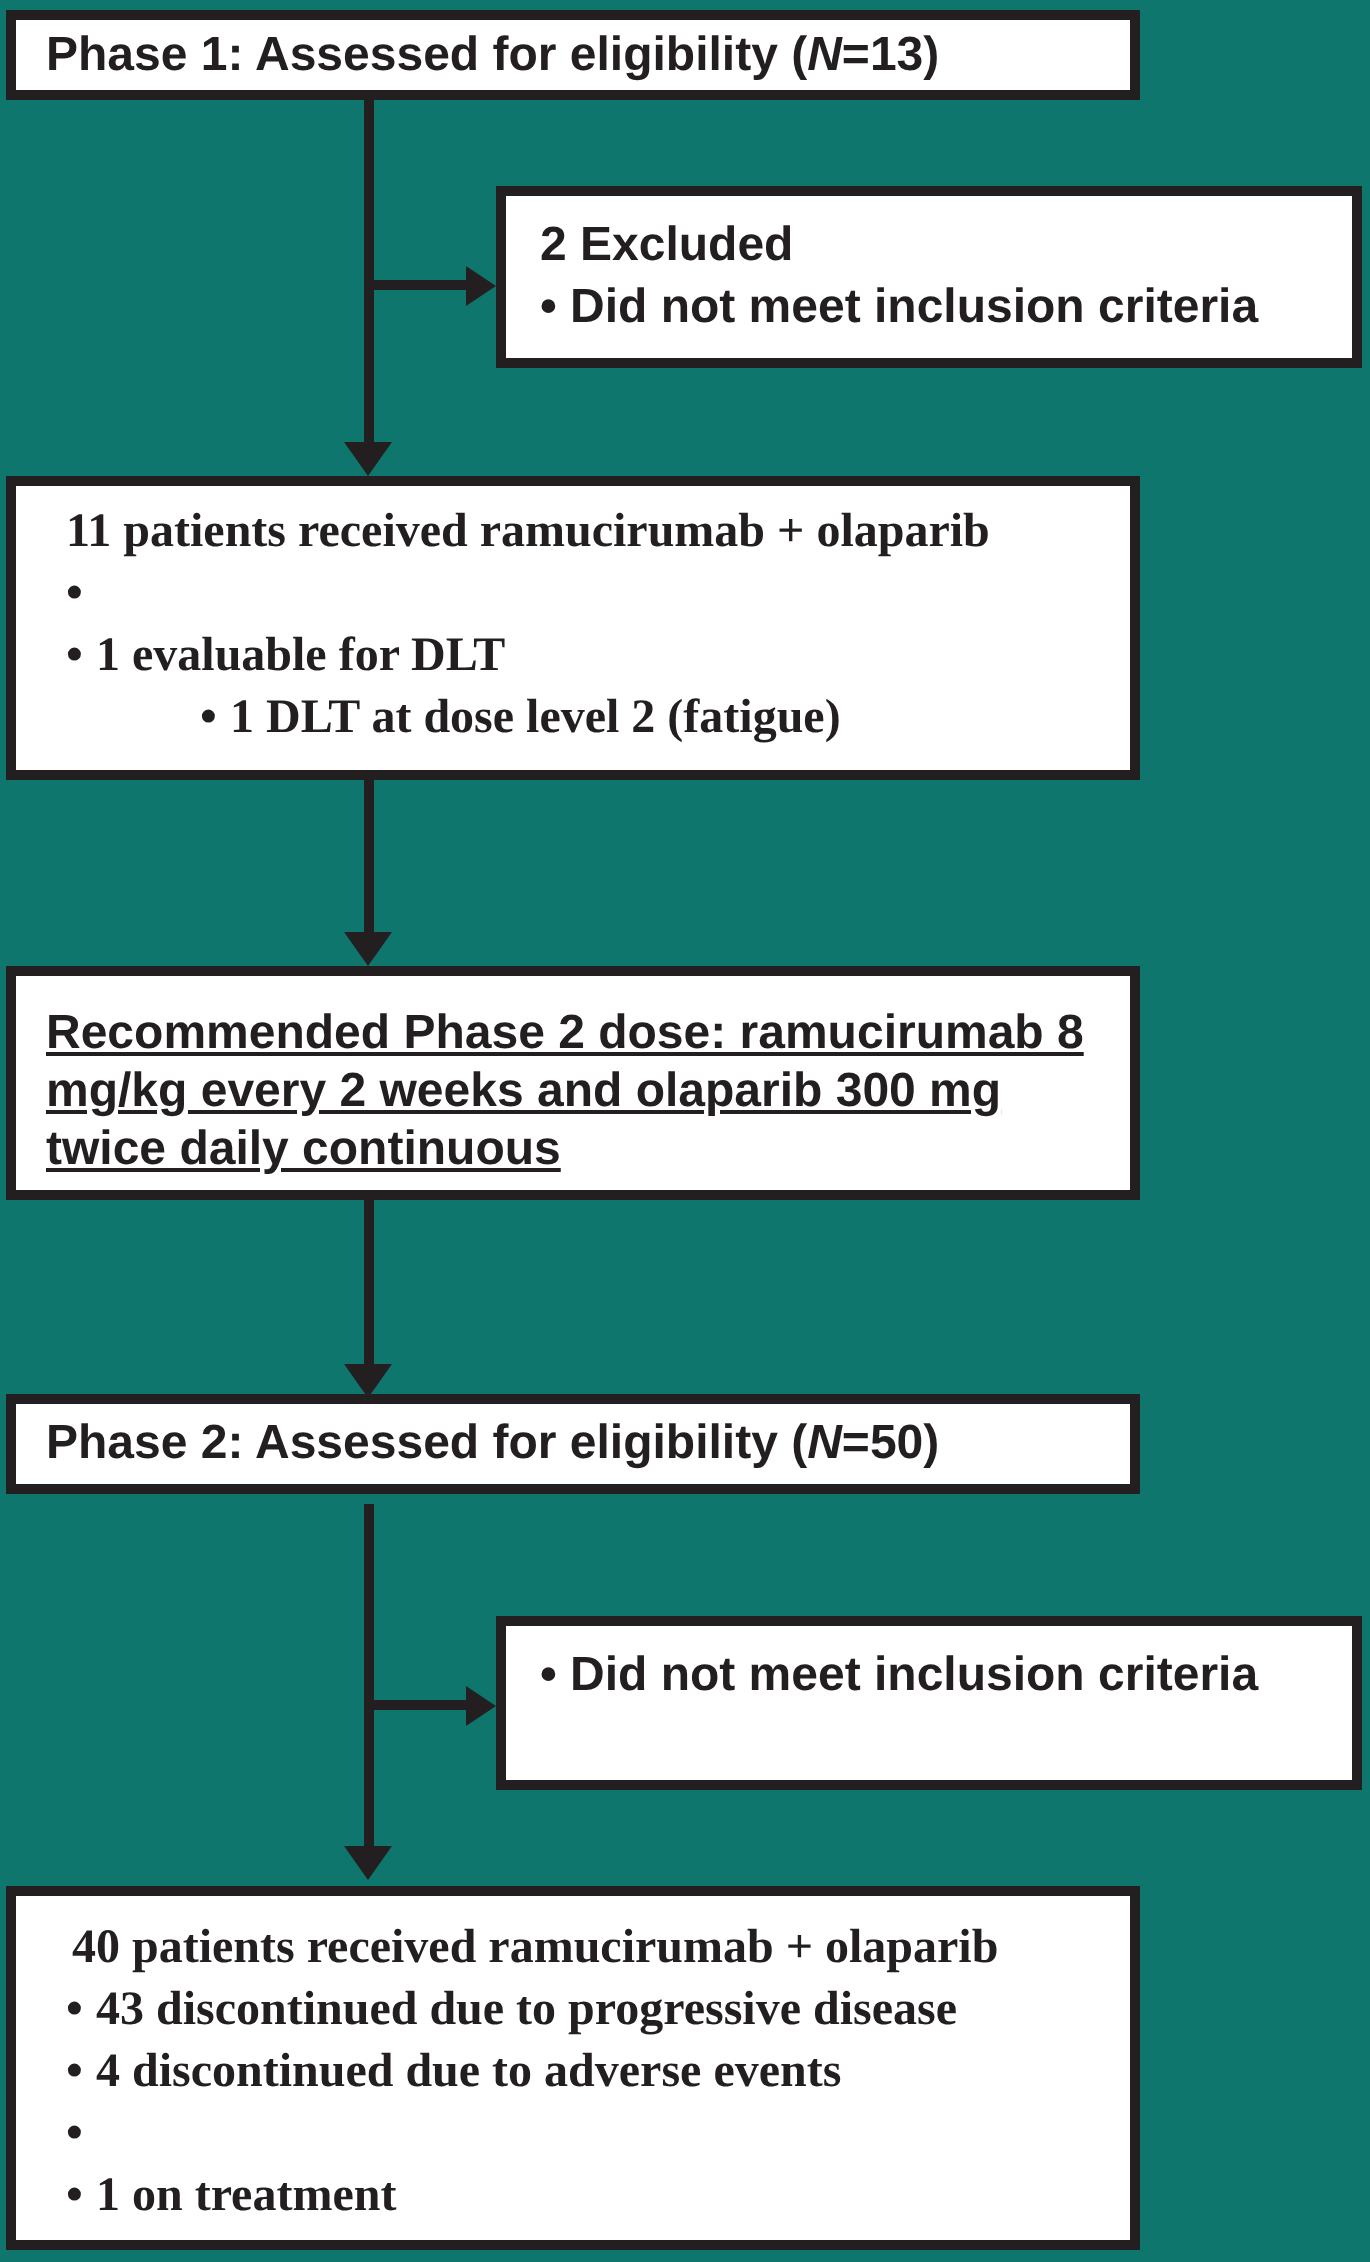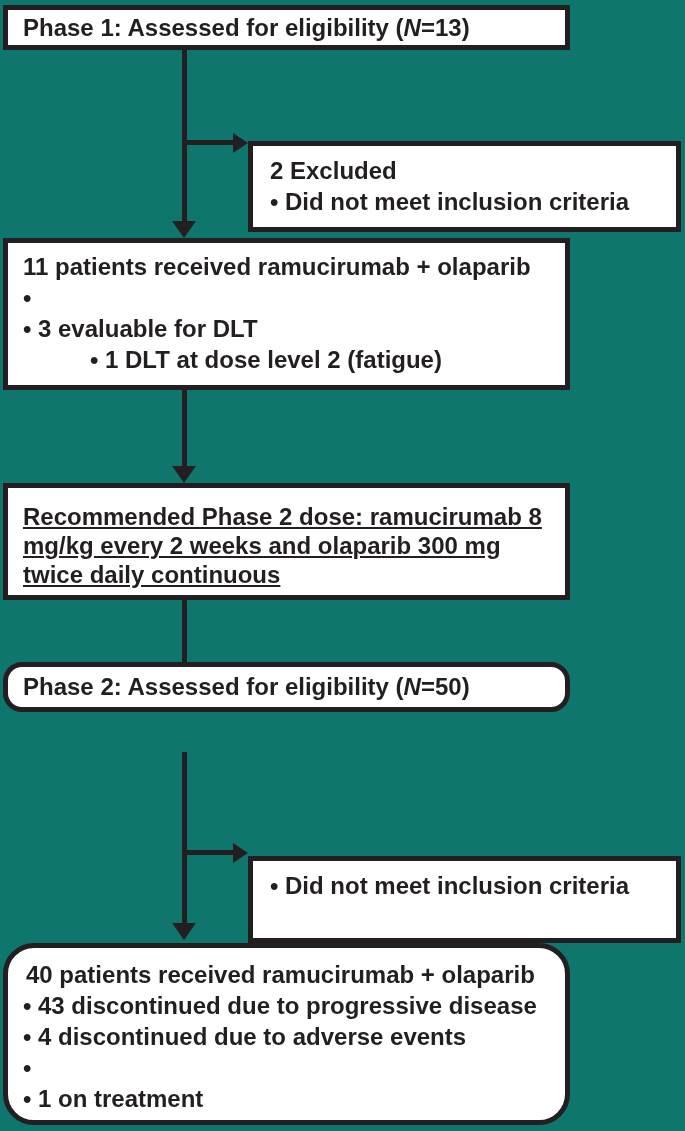--- a/index.html
+++ b/index.html
@@ -41,22 +41,22 @@
     border-top: 10px solid transparent;
     border-bottom: 10px solid transparent;
     border-left: 15px solid var(--ink, #231f20);
   }
   .row { display: flex; align-items: baseline; }
   .marker { width: 15px; flex: none; }
   .lh31 { line-height: 31px; }
   .lh29 { line-height: 29px; text-decoration: underline; }
   .sub-indent { margin-left: 67px; }
   .italic { font-style: italic; }
-  .pad-excluded { padding: 9px 0 0 17px; margin-top: 48px; }
-  .pad-list { padding: 8px 10px 0 15px; }
+  .pad-excluded { padding: 9px 0 0 17px; }
+  .pad-list { padding: 8px 10px 0 25px; font-family: Liberation Serif, serif; }
   .pad-para { padding: 14px 10px 0 15px; }
 </style>
 </head>
 <body style="background: rgb(255, 255, 255);">
 
 <div class="canvas">
 
   <div class="box single-line" style="left:3px; top:5px; width:567px; height:45px;">
     <span><span>Phase 1: Assessed for eligibility (</span><span class="italic">N</span><span>=13)</span></span>
   </div>
@@ -74,57 +74,57 @@
     </div>
   </div>
 
   <div class="box pad-list lh31" style="left:3px; top:238px; width:567px; height:152px;">
     <div>11 patients received ramucirumab + olaparib</div>
     <div class="row">
       <span class="marker">•</span>
     </div>
     <div class="row">
       <span class="marker">•</span>
-      <span>3 evaluable for DLT</span>
+      <span>1 evaluable for DLT</span>
     </div>
     <div class="row sub-indent">
       <span class="marker">•</span>
       <span>1 DLT at dose level 2 (fatigue)</span>
     </div>
   </div>
 
   <div class="vline" style="left:182px; top:390px; height:77px;"></div>
   <div class="arrow-down" style="left:172px; top:466px;"></div>
 
   <div class="box pad-para lh29" style="left:3px; top:483px; width:567px; height:117px;">
     <div>Recommended Phase 2 dose: ramucirumab 8</div>
     <div>mg/kg every 2 weeks and olaparib 300 mg</div>
     <div>twice daily continuous</div>
   </div>
 
   <div class="vline" style="left:182px; top:600px; height:83px;"></div>
   <div class="arrow-down" style="left:172px; top:682px;"></div>
 
-  <div class="box single-line" style="left:3px; top:662px; width:567px; height:50px;border-radius:19px;">
+  <div class="box single-line" style="left:3px; top:697px; width:567px; height:50px;">
     <span><span>Phase 2: Assessed for eligibility (</span><span class="italic">N</span><span>=50)</span></span>
   </div>
 
   <div class="vline" style="left:182px; top:752px; height:172px;"></div>
   <div class="arrow-down" style="left:172px; top:923px;"></div>
   <div class="hline" style="left:182px; top:850px; width:51px;"></div>
   <div class="arrow-right" style="left:233px; top:843px;"></div>
 
   <div class="box pad-excluded lh31" style="left:248px; top:808px; width:433px; height:87px;">
     <div class="row">
       <span class="marker">•</span>
       <span>Did not meet inclusion criteria</span>
     </div>
   </div>
 
-  <div class="box pad-list lh31" style="left:3px; top:943px; width:567px; height:182px; padding-top:11px;border-radius:31px;">
+  <div class="box pad-list lh31" style="left:3px; top:943px; width:567px; height:182px; padding-top:11px;">
     <div style="padding-left:3px;">40 patients received ramucirumab + olaparib</div>
     <div class="row">
       <span class="marker">•</span>
       <span>43 discontinued due to progressive disease</span>
     </div>
     <div class="row">
       <span class="marker">•</span>
       <span>4 discontinued due to adverse events</span>
     </div>
     <div class="row">

